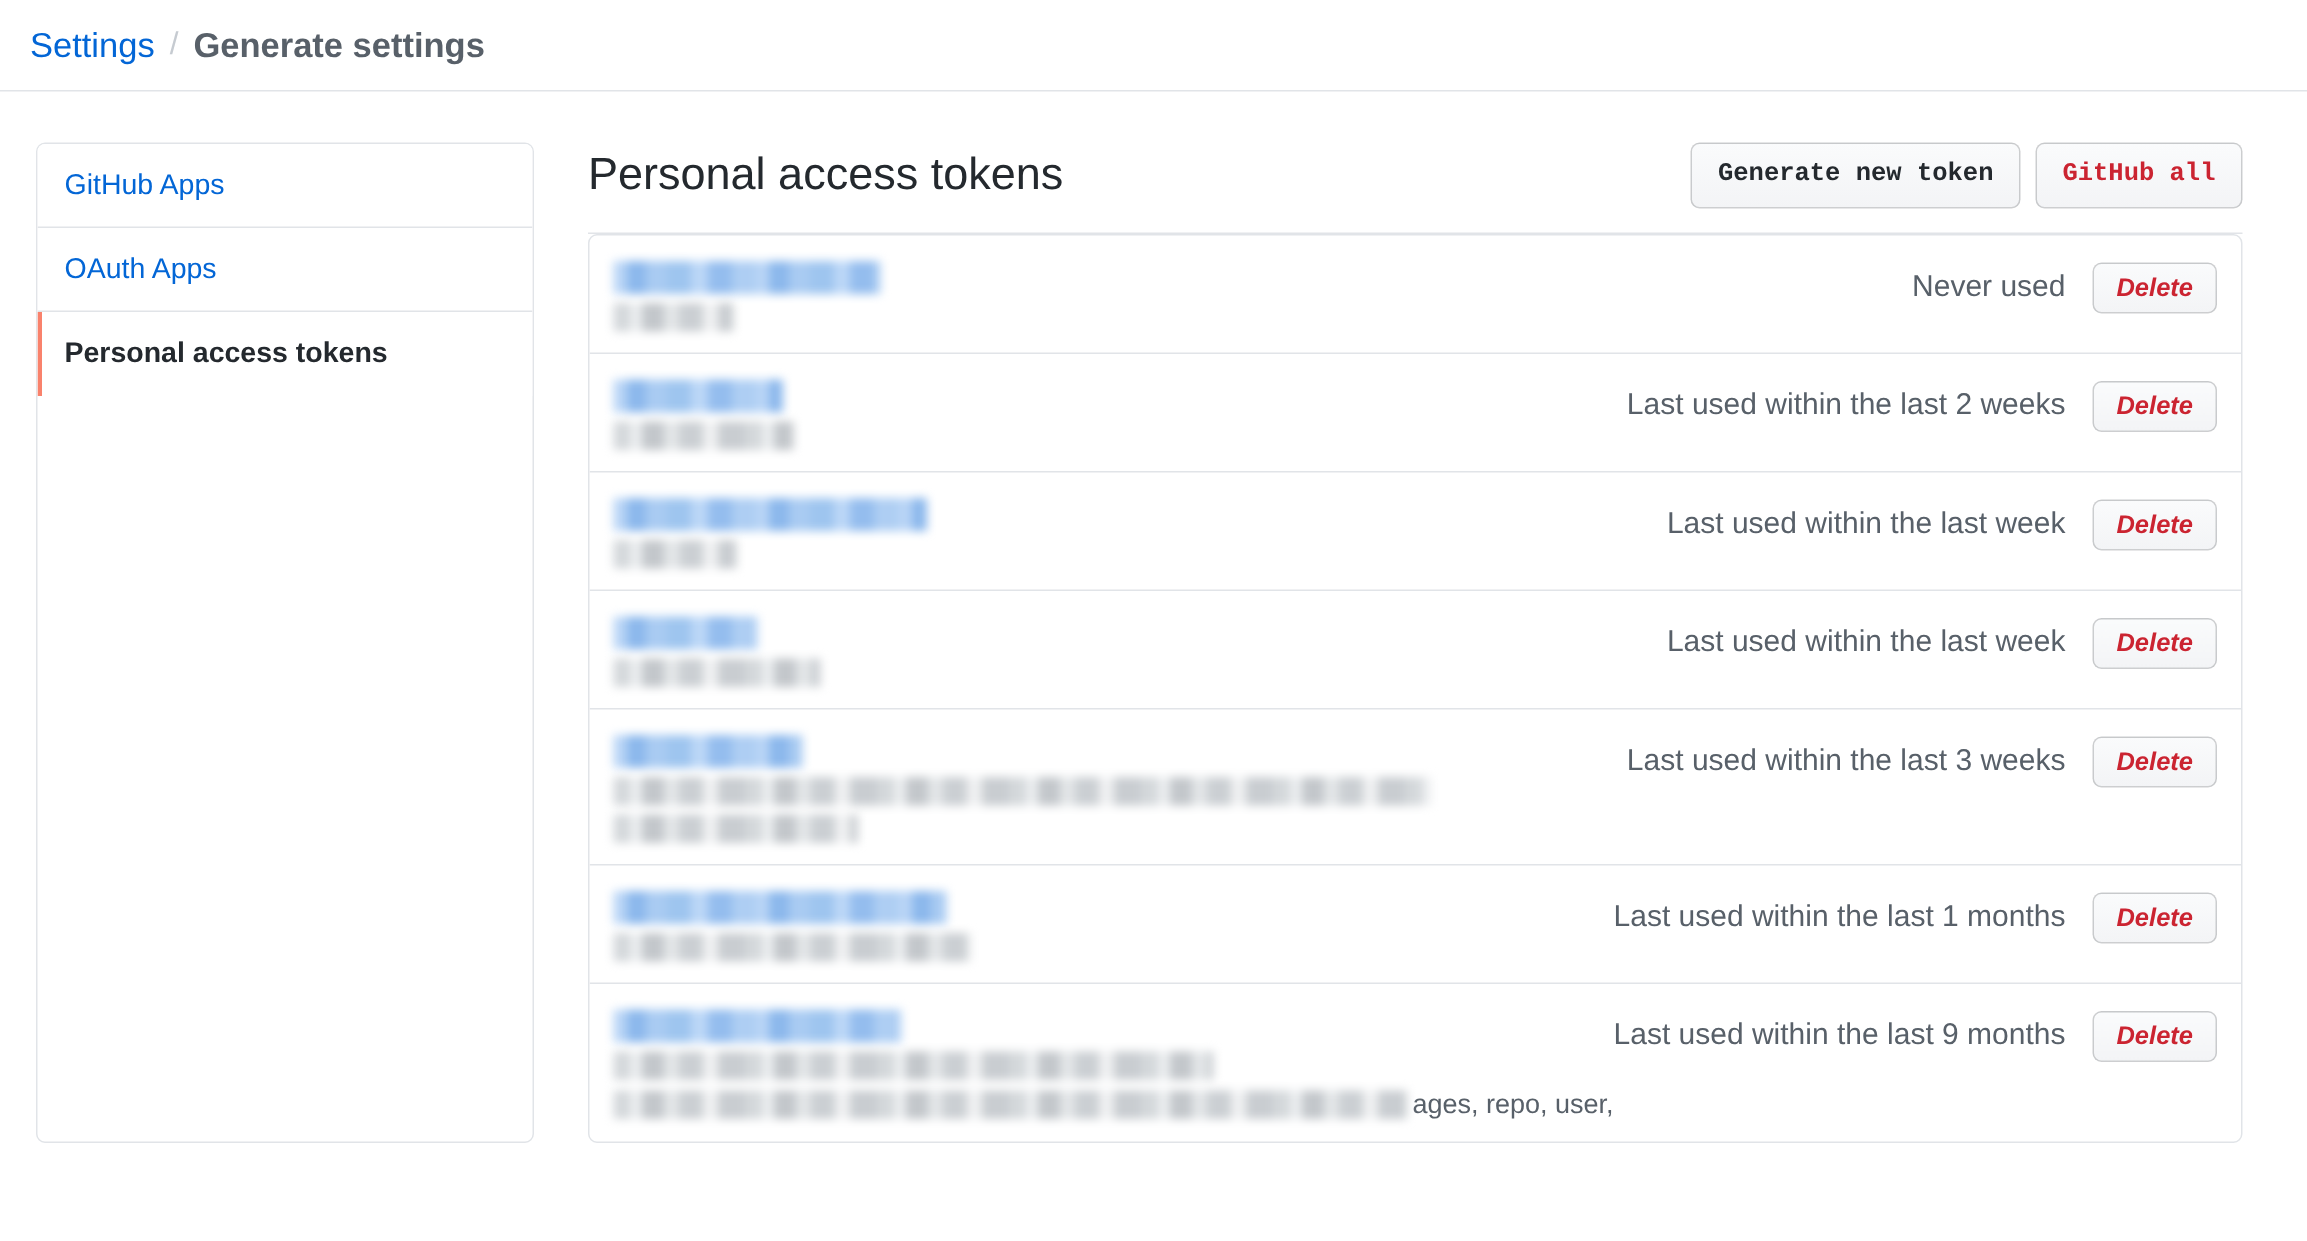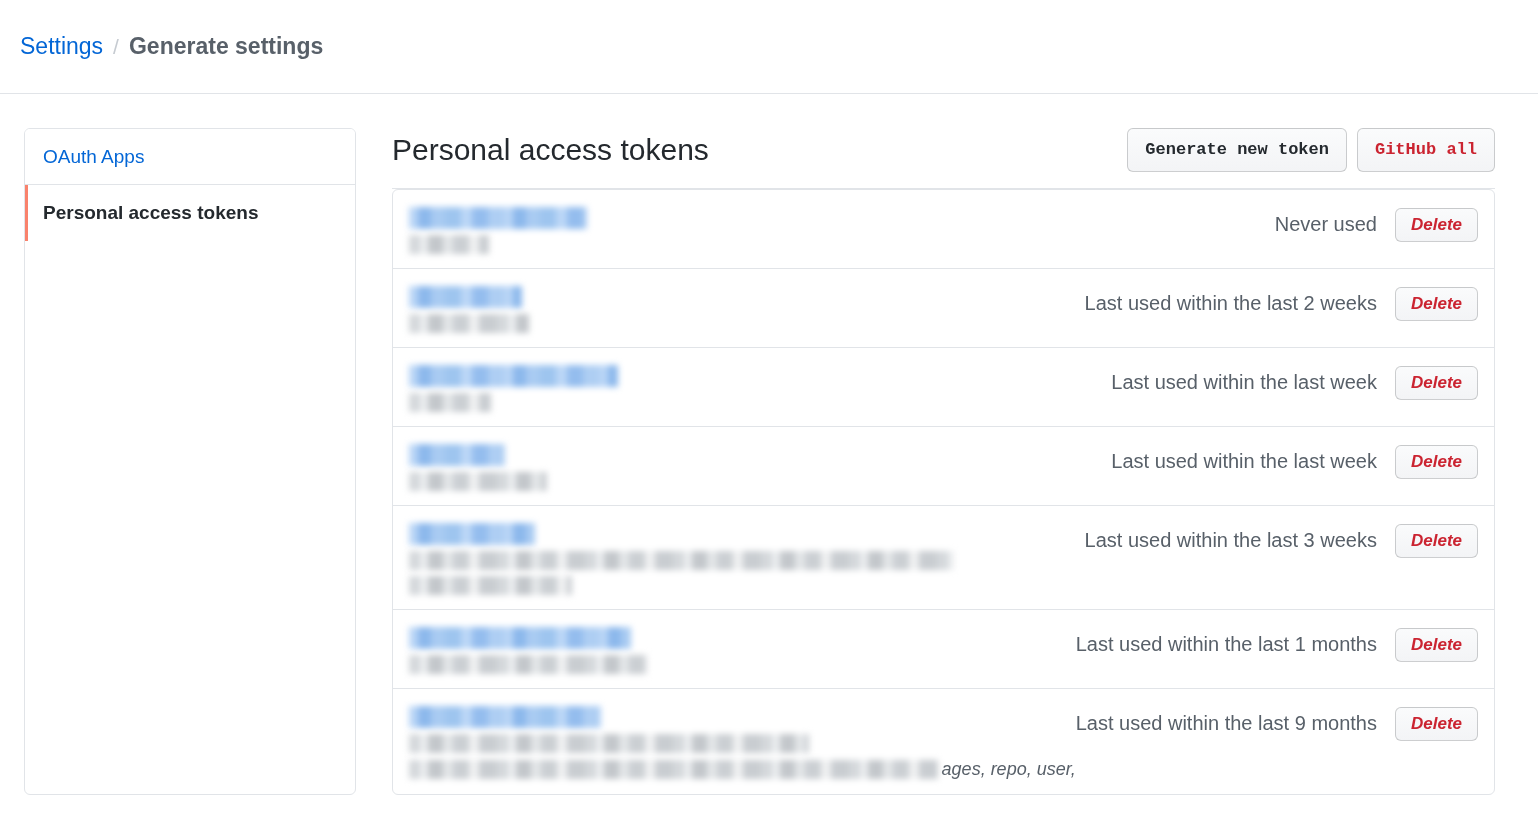--- a/index.html
+++ b/index.html
@@ -7,21 +7,21 @@
     margin: 0; padding: 0;
     width: 1538px; height: 827px;
     background: #ffffff;
     font-family: "Liberation Sans", sans-serif;
     color: #24292e;
     overflow: hidden;
   }
 
   
   .breadcrumb-bar {
-    height: 94px;
+    height: 61px;
     border-bottom: 1px solid #e1e4e8;
     display: flex;
     align-items: center;
     padding-left: 20px;
   }
   .crumb-link {
     color: #0366d6;
     font-size: 23px;
     text-decoration: none;
     cursor: pointer;
@@ -199,38 +199,40 @@
   }
   .redact-line {
     display: flex;
     align-items: center;
     gap: 0;
     margin-bottom: 7px;
   }
   .redact-line:last-child { margin-bottom: 0; }
   .scope-visible {
     font-size: 18px;
-    font-style: italic;
     color: #586069;
     white-space: nowrap;
     margin-left: 4px;
   }
 </style>
 </head>
 <body>
 
 <div class="breadcrumb-bar">
   <a class="crumb-link">Settings</a>
   <span class="crumb-sep">/</span>
   <span class="crumb-current">Generate settings</span>
 </div>
 
 <div class="page">
 
   <nav class="sidebar" id="sidebar">
+      <div class="side-item">
+        <span>GitHub Apps</span>
+      </div>
       <div class="side-item">
         <span>OAuth Apps</span>
       </div>
       <div class="side-item selected">
         <span>Personal access tokens</span>
       </div>
     </nav>
 
   <div class="main">
 

